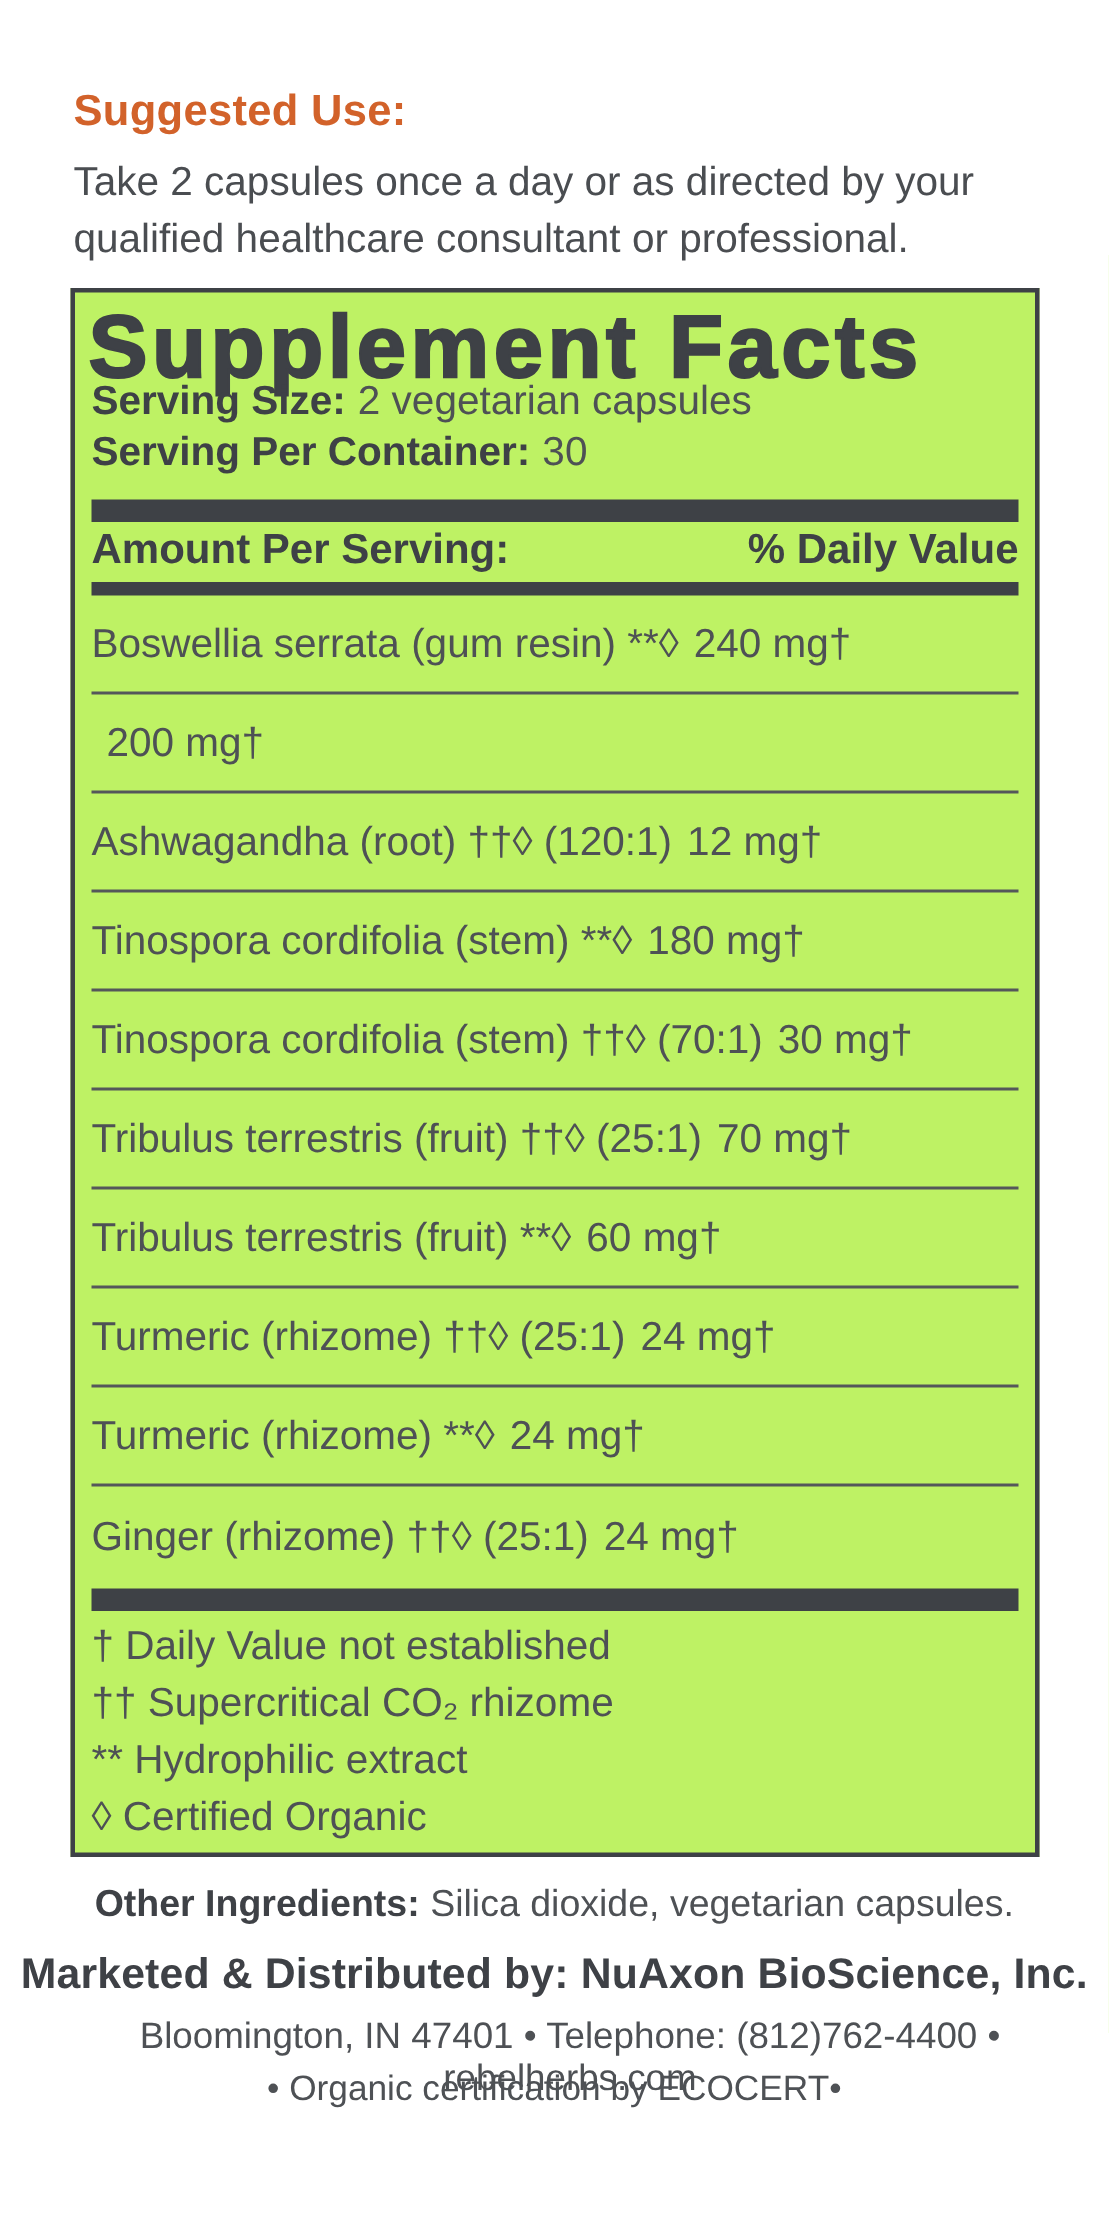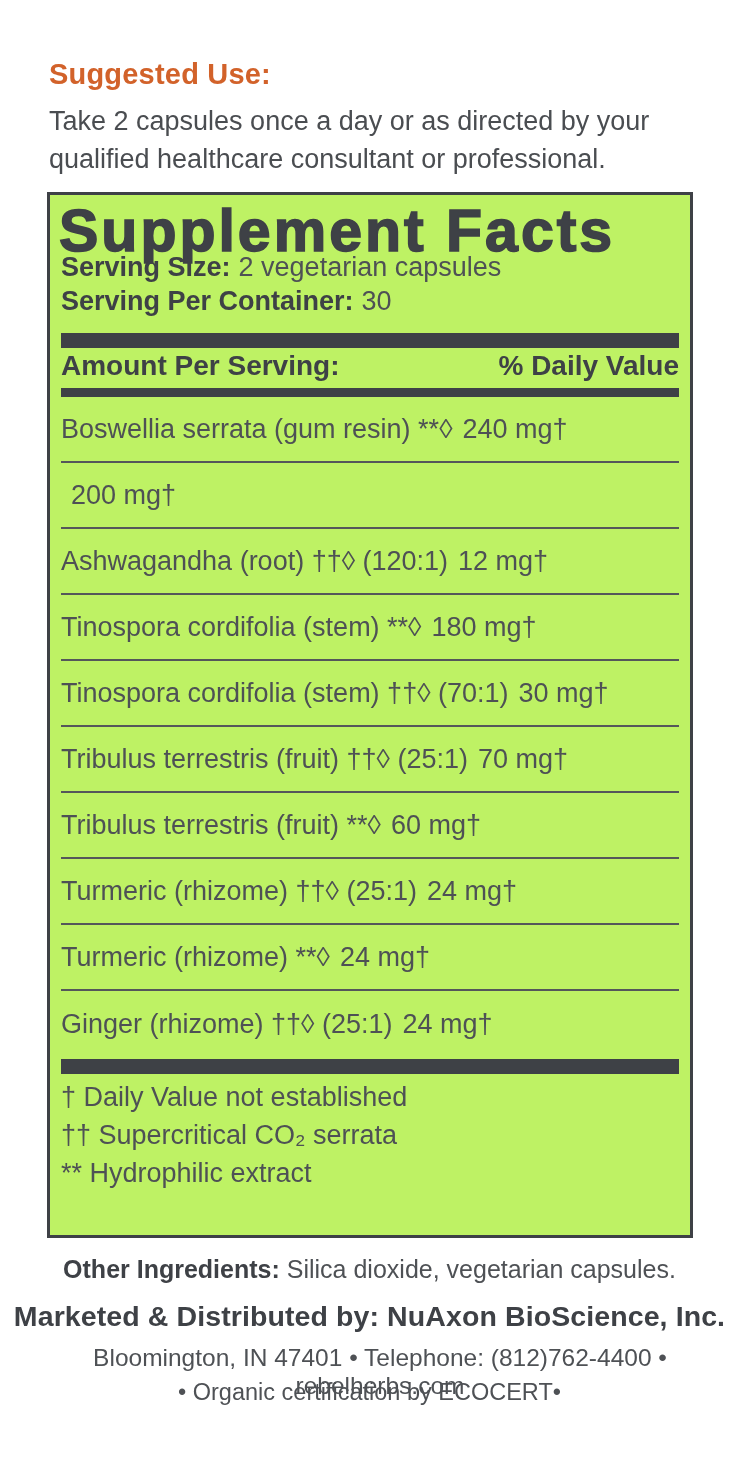--- a/index.html
+++ b/index.html
@@ -173,22 +173,23 @@
         <div class="f-row">
           <span class="row-name">Ginger (rhizome) ††◊ (25:1)</span>
           <span class="row-amount">24 mg†</span>
         </div>
       </div>
 
       <div class="bar bar-thick-bottom"></div>
 
       <div class="footnotes">
         <div>† Daily Value not established</div>
-        <div>†† Supercritical CO₂ serrata</div>
+        <div>†† Supercritical CO₂ rhizome</div>
         <div>** Hydrophilic extract</div>
+        <div>◊ Certified Organic</div>
       </div>
 
     </div>
   </section>
 
   <div class="other-ingredients">
     <span class="oi-label">Other Ingredients:</span><span>Silica dioxide, vegetarian capsules.</span>
   </div>
 
   <div class="marketed-line">Marketed &amp; Distributed by: NuAxon BioScience, Inc.</div>

